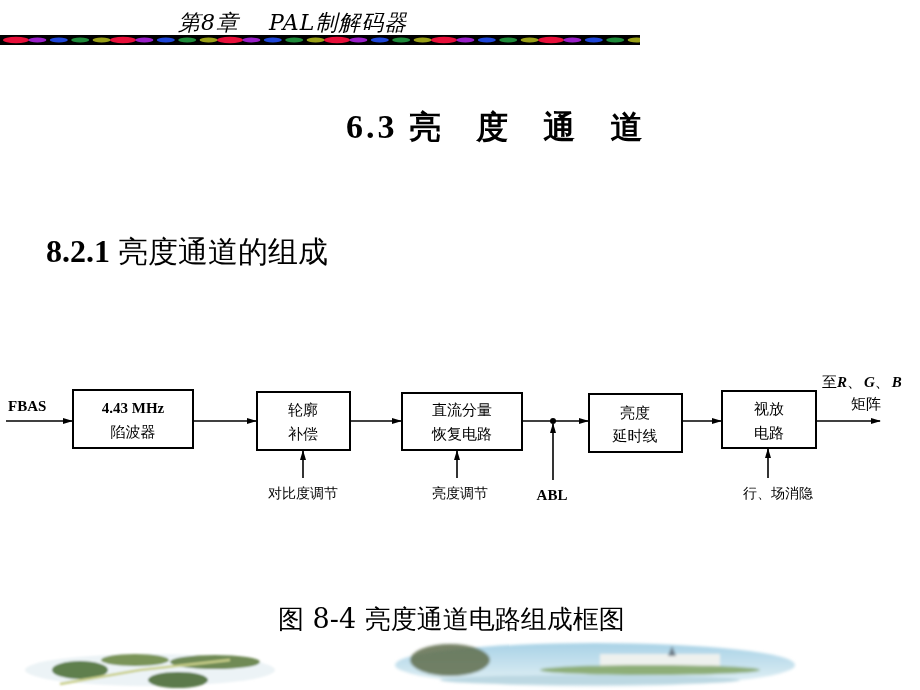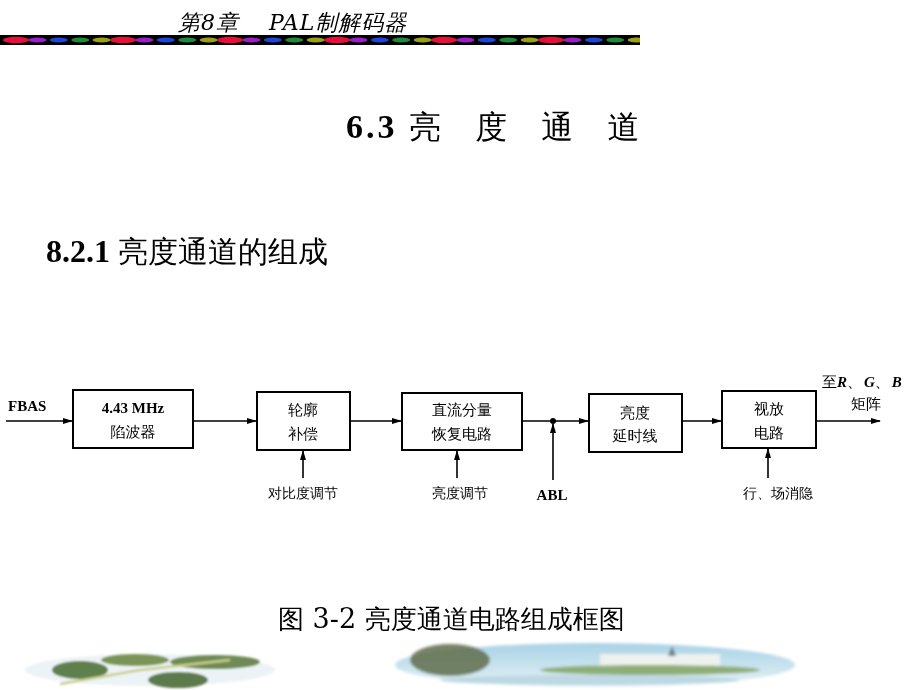--- a/index.html
+++ b/index.html
@@ -6,21 +6,21 @@
   body { width:920px; height:690px; position:relative; overflow:hidden;
          font-family: "DejaVu Serif", "Liberation Serif", serif; color:#000; }
   .chapter-header { position:absolute; left:0; top:0; width:640px; height:50px; }
   .chapter-title { position:absolute; left:178px; top:8px; font-size:22px; font-style:italic;
          font-family:"DejaVu Serif", serif; letter-spacing:1px; white-space:nowrap; }
   .chapter-title .gap { display:inline-block; width:30px; }
   .rainbow-bar { position:absolute; left:0; top:35px; width:640px; height:10px; background:#000; }
   .rainbow-bar svg { display:block; }
   .section-title { position:absolute; left:346px; top:106px; font-size:34px; font-weight:bold;
          font-family:"Liberation Serif", serif; letter-spacing:3px; white-space:nowrap; }
-  .section-title .cn { font-weight:normal; font-family:"DejaVu Sans", sans-serif; font-size:32px; letter-spacing:12px; }
+  .section-title .cn { font-weight:bold; font-family:"DejaVu Sans", sans-serif; font-size:32px; letter-spacing:12px; }
   .subsection-title { position:absolute; left:46px; top:232px; font-size:32px; font-weight:bold;
          font-family:"Liberation Serif", serif; white-space:nowrap; }
   .subsection-title .cn { font-weight:normal; font-family:"DejaVu Sans", sans-serif; font-size:30px; }
   .diagram { position:absolute; left:0; top:360px; width:920px; height:150px; }
   .caption { position:absolute; left:278px; top:602px; font-size:27px;
          font-family:"DejaVu Serif", serif; white-space:nowrap; }
   .caption .cn { font-family:"DejaVu Sans", sans-serif; font-size:26px; }
   .deco-leaves { position:absolute; left:20px; top:648px; width:260px; height:42px; }
   .deco-landscape { position:absolute; left:390px; top:640px; width:410px; height:50px; }
 </style>
@@ -129,21 +129,21 @@
     <text x="552" y="500" font-family="Liberation Serif, serif" font-weight="bold" font-size="15">ABL</text>
     <text x="778" y="498" font-size="14">行、场消隐</text>
 
     <text x="822" y="387" text-anchor="start" font-size="15"><tspan>至</tspan><tspan font-family="Liberation Serif, serif" font-weight="bold" font-style="italic">R</tspan><tspan>、</tspan><tspan font-family="Liberation Serif, serif" font-weight="bold" font-style="italic" dx="2">G</tspan><tspan>、</tspan><tspan font-family="Liberation Serif, serif" font-weight="bold" font-style="italic" dx="2">B</tspan></text>
     <text x="866" y="409" font-size="15">矩阵</text>
   </g>
 </svg>
 
 <div class="caption">
   <span class="cn">图</span>
-  <span>3-2</span>
+  <span>8-4</span>
   <span class="cn">亮度通道电路组成框图</span>
 </div>
 
 <svg class="deco-leaves" viewBox="0 0 260 42">
   <defs>
     <filter id="blur1">
         <feGaussianBlur stdDeviation="1.2"></feGaussianBlur>
       </filter>
   </defs>
   <g filter="url(#blur1)">

